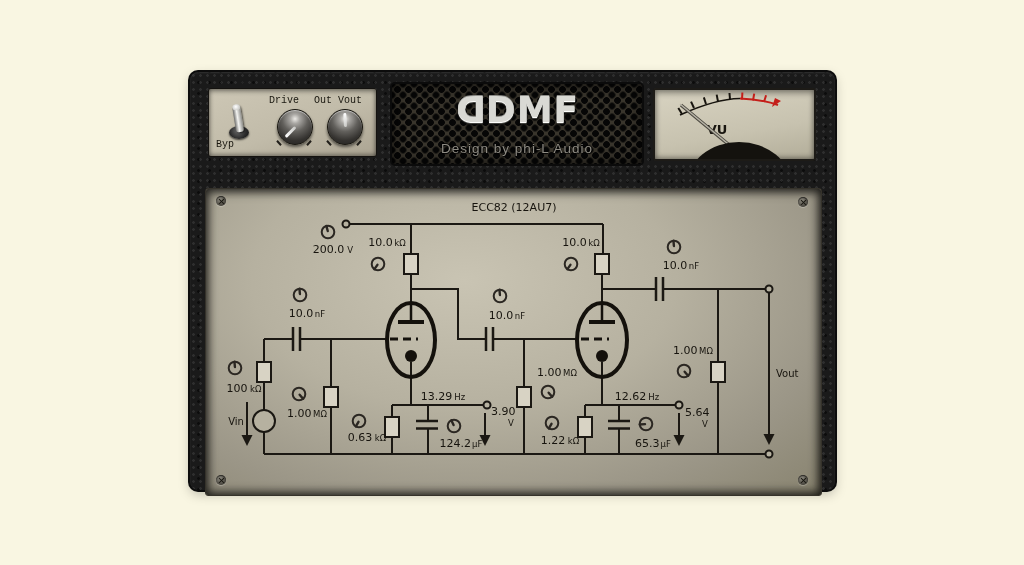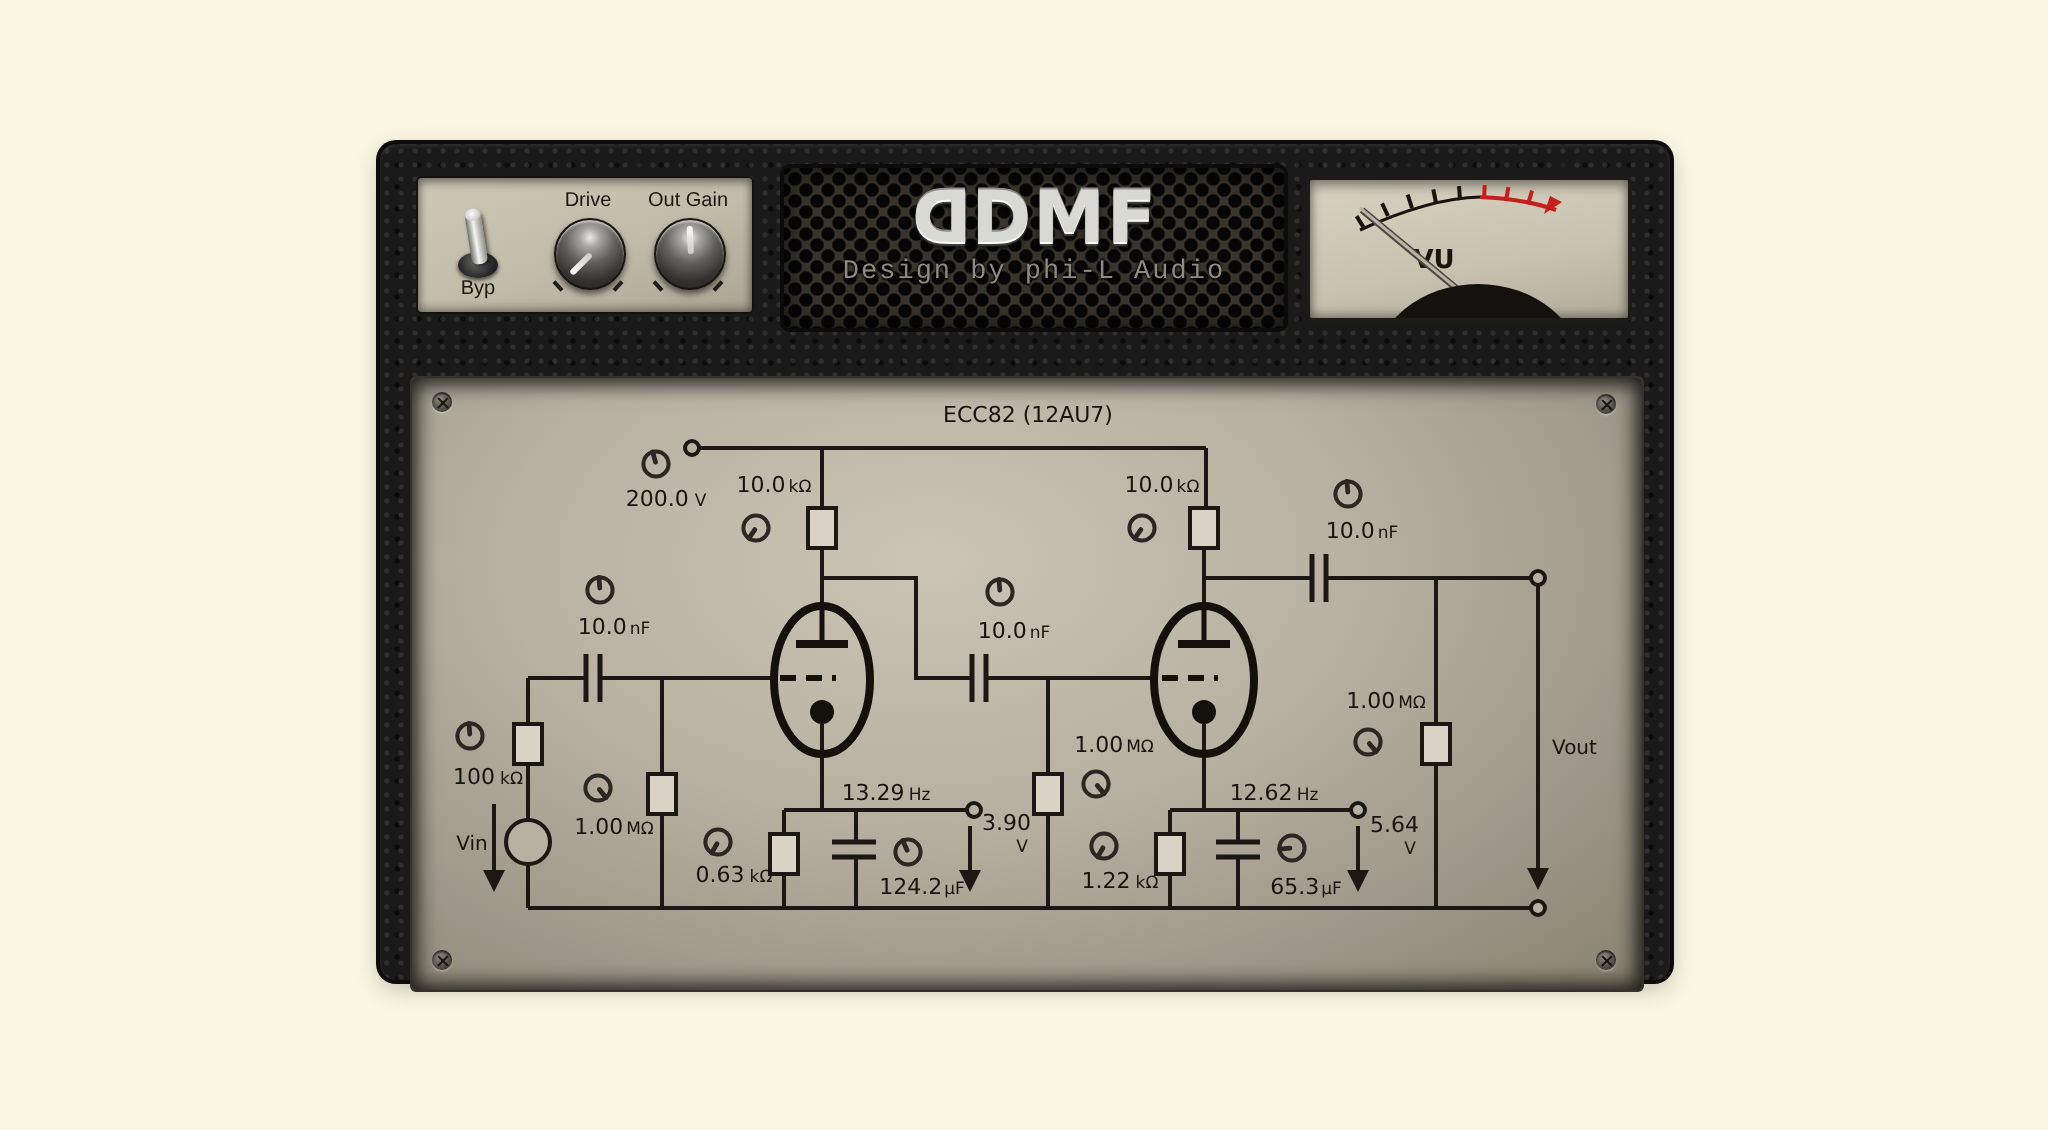--- a/index.html
+++ b/index.html
@@ -19,21 +19,21 @@
     box-shadow:0 0 0 2px #0c0c0c, inset 0 1px 2px rgba(255,255,255,.1), 0 4px 12px rgba(0,0,0,.25);
   }
 
   
   .ctrl-panel{
     position:absolute;left:18px;top:16px;width:167px;height:67px;
     background:linear-gradient(160deg,#cdc7b5 0%,#c1bba9 55%,#aba492 100%);
     border-radius:3px;border:1px solid #14120f;
     box-shadow:inset 0 2px 5px rgba(0,0,0,.45), inset 0 -2px 4px rgba(0,0,0,.3);
   }
-  .small-label{position:absolute;font-size:10px;color:#19170f;text-align:center;}
+  .small-label{position:absolute;font-size:10px;color:#19170f;font-family:Liberation Mono, monospace;}
   .knob-wrap{position:absolute;width:34px;height:34px;}
   .knob{
     position:absolute;left:0;top:0;width:34px;height:34px;border-radius:50%;
     background:radial-gradient(circle at 50% 26%, #eceae6 0%, #a7a5a1 16%, #62605c 42%, #33312e 72%, #232220 100%);
     border:1px solid #17150f;
     box-shadow:0 2px 3px rgba(0,0,0,.55), inset 0 1px 1px rgba(255,255,255,.55);
   }
   .knob .pointer{
     position:absolute;left:50%;top:50%;width:3px;height:14px;margin-left:-1.5px;margin-top:-14px;
     background:linear-gradient(#ffffff,#c9c9c6);border-radius:2px;transform-origin:50% 100%;
@@ -73,21 +73,21 @@
     box-shadow:inset 0 0 14px rgba(0,0,0,.8);
     text-align:center;
   }
   .logo-main{
     margin-top:8px;font-family:"DejaVu Sans",sans-serif;font-weight:bold;font-size:36px;line-height:36px;
     letter-spacing:1px;color:#d9d9d4;
     text-shadow:0 -1px 0 #8c8c88, 0 1px 0 #fdfdfb, 0 2px 1px #4c4c48, 0 3px 3px #000;
   }
   .logo-main .flip{display:inline-block;transform:scaleX(-1);}
   .logo-tagline{
-    margin-top:1px;font-family:Liberation Mono, monospace;font-size:13.5px;letter-spacing:1px;color:#8e8b83;
+    margin-top:13px;font-family:Liberation Sans, sans-serif;font-size:13.5px;letter-spacing:1px;color:#8e8b83;
     text-shadow:0 1px 1px #000, 0 -1px 1px #000;
   }
 
   
   .vu-face{
     position:absolute;left:463px;top:16px;width:159px;height:69px;
     background:linear-gradient(170deg,#d8d3c1 0%,#c7c2af 60%,#b2ad99 100%);
     border:2px solid #1d1b17;border-radius:3px;
     box-shadow:inset 0 3px 6px rgba(0,0,0,.4), inset 0 -2px 5px rgba(0,0,0,.3);
     overflow:hidden;
@@ -141,21 +141,21 @@
       </div>
       <div class="small-label" style="left:7px;top:50px;width:46px;">Byp</div>
 
       <div class="small-label" style="left:60px;top:6px;width:50px;">Drive</div>
       <div class="knob-wrap" style="left:68px;top:20px;">
         <div class="knob">
           <div class="pointer" style="transform:rotate(225deg);"></div>
         </div>
       </div>
 
-      <div class="small-label" style="left:105px;top:6px;width:60px;">Out Gain</div>
+      <div class="small-label" style="left:105px;top:6px;width:60px;">Out Vout</div>
       <div class="knob-wrap" style="left:118px;top:20px;">
         <div class="knob">
           <div class="pointer" style="transform:rotate(-3deg);"></div>
         </div>
       </div>
     </div>
 
     <div class="grille">
       <div class="logo-main"><span class="flip">D</span><span>DMF</span></div>
       <div class="logo-tagline">Design by phi-L Audio</div>

